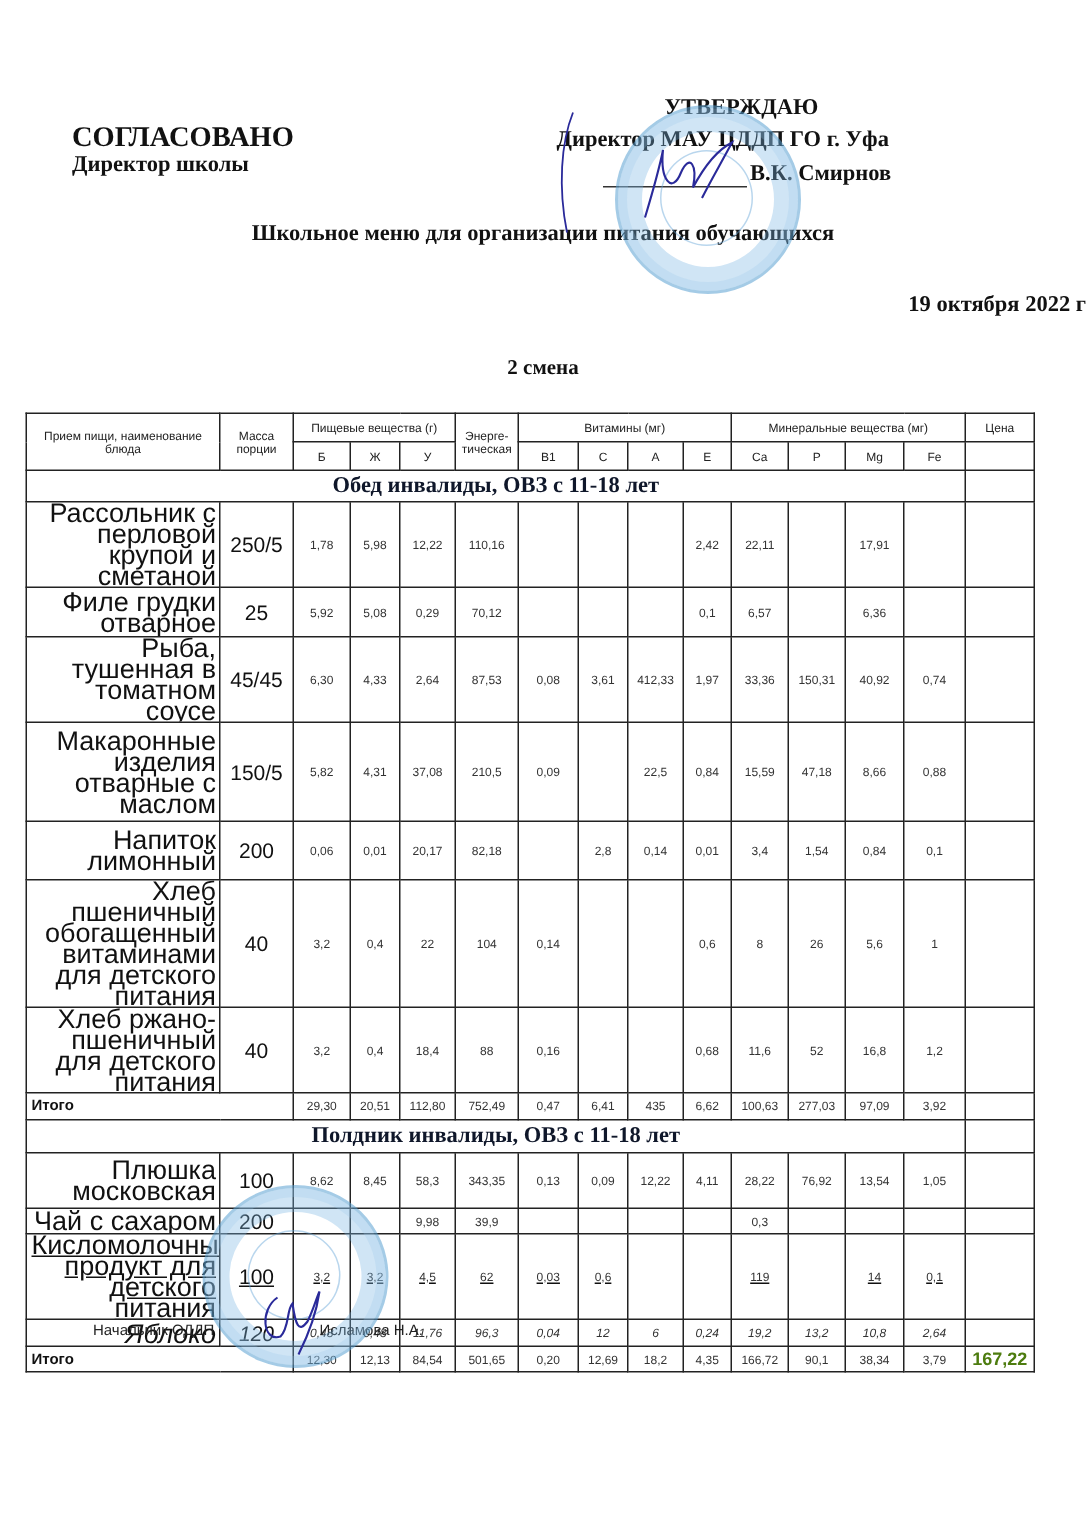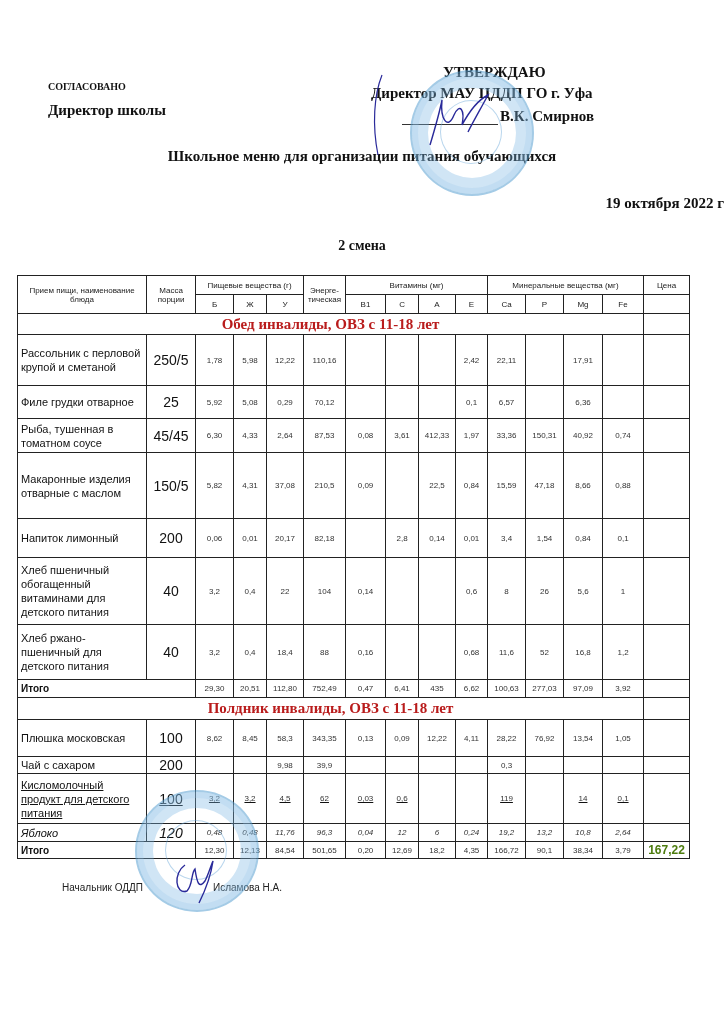--- a/index.html
+++ b/index.html
@@ -1,34 +1,34 @@
 <!DOCTYPE html>
 <html><head>
 <meta charset="utf-8">
 <style>
   html, body { margin:0; padding:0; }
   body { width:724px; height:1024px; background:#fff; position:relative; overflow:hidden; color:#111; font-family:"Liberation Sans", sans-serif; }
   .serif { font-family:"Liberation Serif", "DejaVu Serif", serif; font-weight:bold; }
   .abs { position:absolute; }
-  .agree-title { left:48px; top:81px; font-size:10px; }
+  .agree-title { left:48px; top:81px; font-size:19px; }
   .agree-role { left:48px; top:102px; font-size:15px; }
   .approve-title { left:443px; top:64px; font-size:15px; }
   .approve-role { left:371px; top:85px; font-size:15px; }
   .approve-name { left:500px; top:108px; font-size:15px; }
   .sig-line { left:402px; top:124px; width:96px; border-top:1px solid #333; }
   .doc-title { left:0; width:724px; top:148px; text-align:center; font-size:15px; }
   .doc-date { left:0; width:724px; top:195px; text-align:right; font-size:15px; }
   .doc-shift { left:0; width:724px; top:238px; text-align:center; font-size:14px; }
 
   table.menu { position:absolute; left:17px; top:275px; border-collapse:collapse; table-layout:fixed; width:672px; }
   table.menu td { border:1px solid #222; padding:0 2px; text-align:center; vertical-align:middle; font-size:8px; color:#333; overflow:hidden; }
   table.menu td.hd { font-size:8px; line-height:9px; color:#222; }
-  table.menu td.name { text-align:left; font-size:11px; line-height:14px; color:#111; padding-left:3px;margin-left:33px; }
+  table.menu td.name { text-align:right; font-size:18px; line-height:14px; color:#111; padding-left:3px;margin-left:33px; }
   table.menu td.mass { font-size:14px; color:#111; }
-  table.menu td.section { font-family:"Liberation Serif", serif; font-weight:bold; font-size:15px; color:#b91c1c; border-right:1px solid #222; }
+  table.menu td.section { font-family:"Liberation Serif", serif; font-weight:bold; font-size:15px; color:#0f172a; border-right:1px solid #222; }
   table.menu td.total-label { text-align:left; font-weight:bold; font-size:10px; color:#111; padding-left:3px; }
   table.menu td.price-total { font-weight:bold; font-size:12px; color:#4d7c0f; }
 
   .footer { left:62px; top:882px; font-size:10px; color:#222; }
   .footer .nm { margin-left:70px; }
 
   .stamp { position:absolute; border-radius:50%; border:2px solid rgba(90,160,210,0.55); box-shadow: inset 0 0 0 6px rgba(150,200,235,0.25), inset 0 0 0 14px rgba(255,255,255,0), inset 0 0 0 16px rgba(120,180,225,0.35); pointer-events:none; }
   .stamp-inner { position:absolute; border-radius:50%; border:1.5px solid rgba(100,165,215,0.45); }
   .signature { position:absolute; pointer-events:none; }
 </style>

